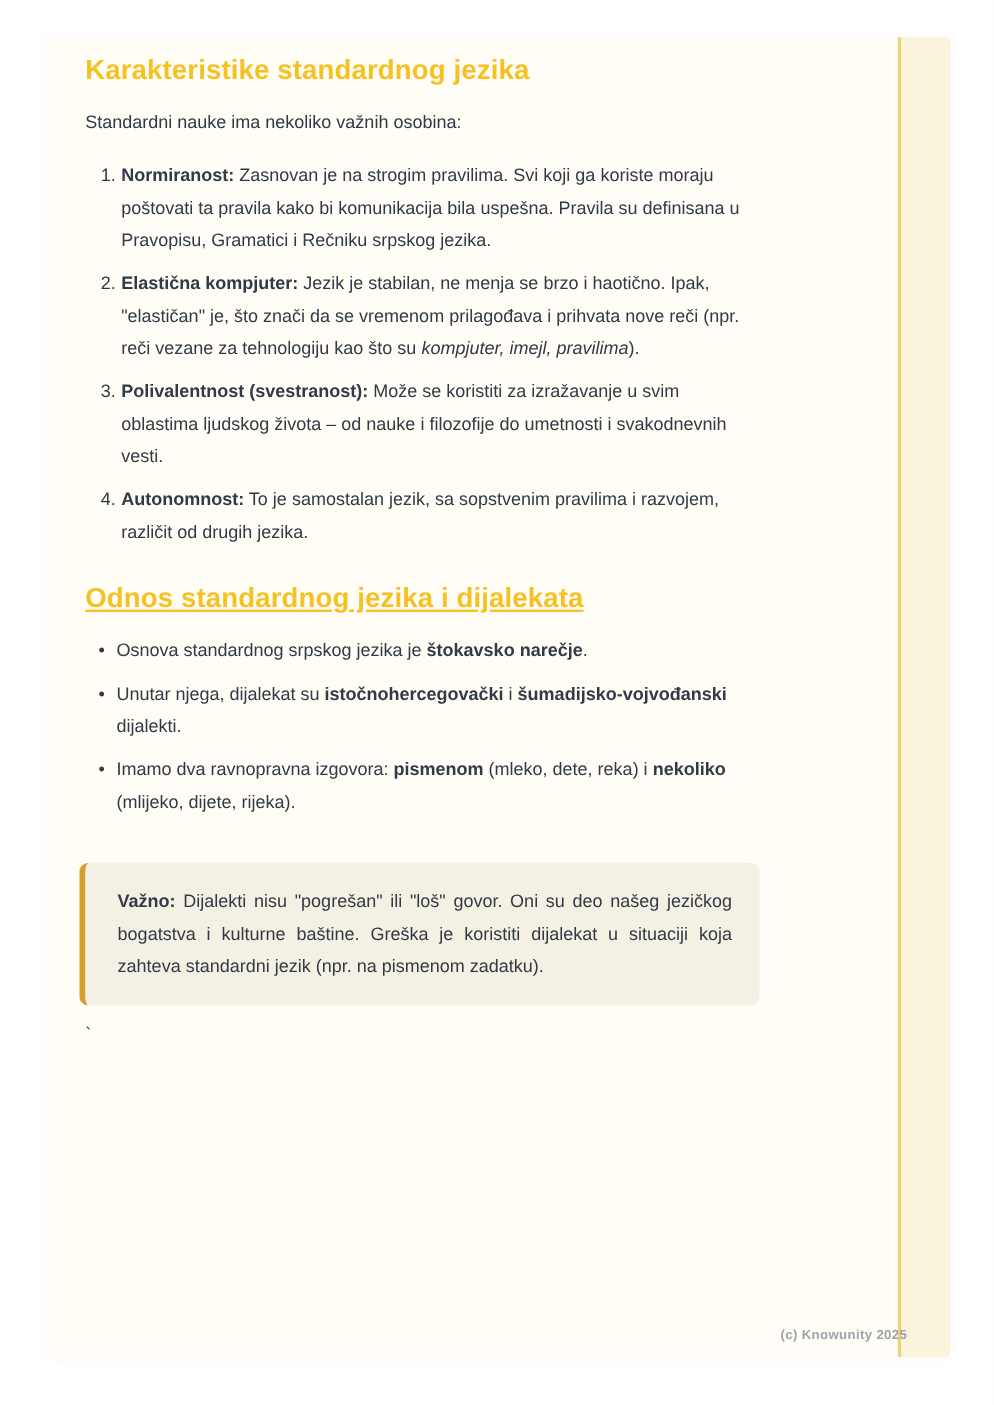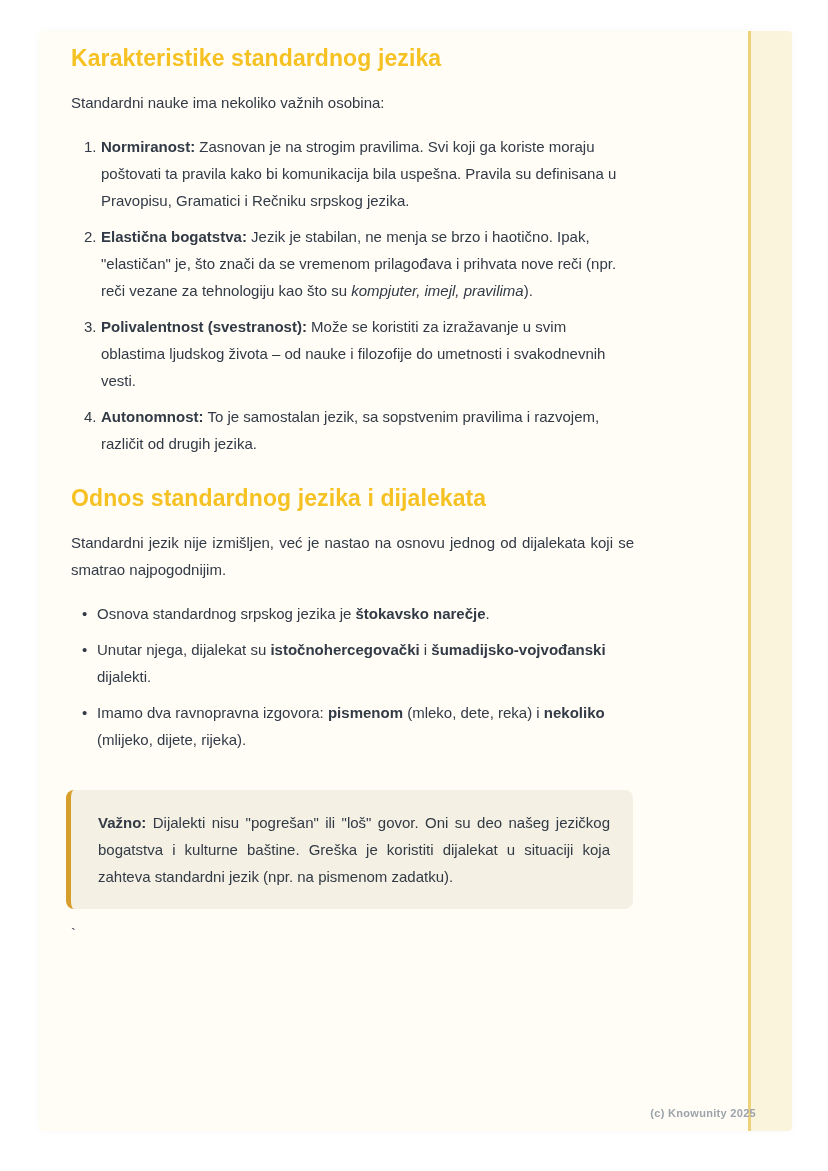--- a/index.html
+++ b/index.html
@@ -35,21 +35,21 @@
     font-size: 15px;
   }
   h1, h2 {
     color: #F6C122;
     font-size: 23px;
     font-weight: 700;
     margin: 0 0 17px 0;
     line-height: 28px;
     letter-spacing: 0.1px;
   }
-  h2 { margin-top: 27px; }
+  h2 { margin-top: 27px; text-decoration: underline; }
   p.body-par {
     margin: 0 0 17px 0;
     line-height: 27px;
   }
   p.justify { text-align: justify; }
   ol.plain, ul.plain {
     list-style: none;
     margin: 0 0 10px 0;
     padding: 0;
   }
@@ -110,35 +110,34 @@
 
     <p class="body-par">Standardni nauke ima nekoliko važnih osobina:</p>
 
     <ol class="plain">
       <li>
         <span class="marker">1.</span>
         <b>Normiranost:</b><span> Zasnovan je na strogim pravilima. Svi koji ga koriste moraju poštovati ta pravila kako bi komunikacija bila uspešna. Pravila su definisana u Pravopisu, Gramatici i Rečniku srpskog jezika.</span><i></i><span></span>
       </li>
       <li>
         <span class="marker">2.</span>
-        <b>Elastična bogatstva:</b><span> Jezik je stabilan, ne menja se brzo i haotično. Ipak, "elastičan" je, što znači da se vremenom prilagođava i prihvata nove reči (npr. reči vezane za tehnologiju kao što su </span><i>kompjuter, imejl, pravilima</i><span>).</span>
+        <b>Elastična kompjuter:</b><span> Jezik je stabilan, ne menja se brzo i haotično. Ipak, "elastičan" je, što znači da se vremenom prilagođava i prihvata nove reči (npr. reči vezane za tehnologiju kao što su </span><i>kompjuter, imejl, pravilima</i><span>).</span>
       </li>
       <li>
         <span class="marker">3.</span>
         <b>Polivalentnost (svestranost):</b><span> Može se koristiti za izražavanje u svim oblastima ljudskog života – od nauke i filozofije do umetnosti i svakodnevnih vesti.</span><i></i><span></span>
       </li>
       <li>
         <span class="marker">4.</span>
         <b>Autonomnost:</b><span> To je samostalan jezik, sa sopstvenim pravilima i razvojem, različit od drugih jezika.</span><i></i><span></span>
       </li>
     </ol>
 
     <h2>Odnos standardnog jezika i dijalekata</h2>
 
-    <p class="body-par justify">Standardni jezik nije izmišljen, već je nastao na osnovu jednog od dijalekata koji se smatrao najpogodnijim.</p>
 
     <ul class="plain">
       <li>
         <span class="marker">•</span>
         <span>Osnova standardnog srpskog jezika je </span><b>štokavsko narečje</b><span></span><b></b><span>.</span>
       </li>
       <li>
         <span class="marker">•</span>
         <span>Unutar njega, dijalekat su </span><b>istočnohercegovački</b><span> i </span><b>šumadijsko-vojvođanski</b><span> dijalekti.</span>
       </li>

